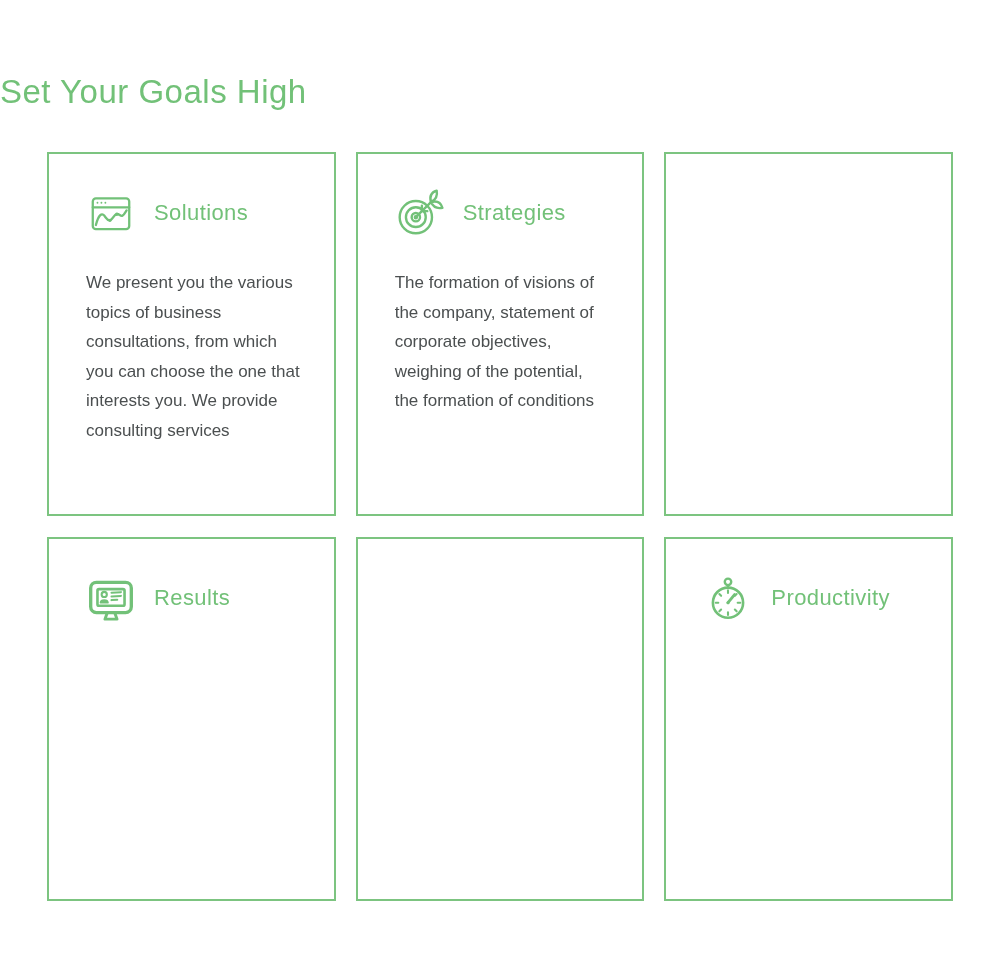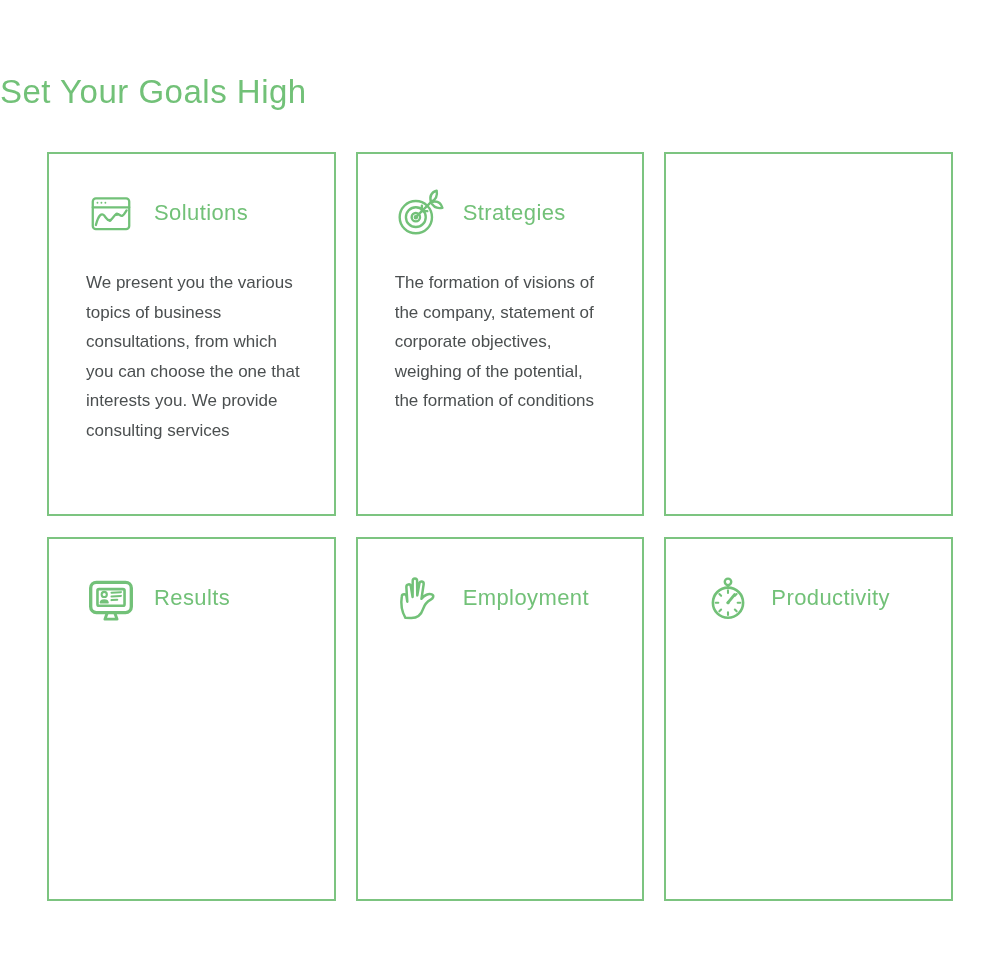--- a/index.html
+++ b/index.html
@@ -109,45 +109,20 @@
           <line x1="24.5" y1="22.5" x2="33.5" y2="22" stroke-width="2"></line>
           <line x1="24.5" y1="26" x2="30" y2="25.7" stroke-width="2"></line>
           <path d="M20.5,38 l-2.3,6.3 h11.6 l-2.3,-6.3" stroke-width="2.8"></path>
         </svg>
       </span>
       <h2>Results</h2>
     </div>
   </section>
 
   <section class="card">
-    <div class="card-header">
-      <span class="icon">
-        <svg viewBox="0 0 48 48" fill="none" stroke="currentColor" stroke-width="2.4" stroke-linecap="round" stroke-linejoin="round">
-          <path d="M10,43
-                   C6.5,37 5.5,29 6.5,22.5
-                   C6.8,19.8 10.6,19.8 11,22.3
-                   L11.8,27.5
-                   L10.9,13.5
-                   C10.7,10.5 14.7,9.9 15.2,12.8
-                   L16.9,23
-                   L17,7.5
-                   C17,4.5 21.2,4.5 21.2,7.5
-                   L21.4,21.5
-                   L23.4,10
-                   C23.9,7.1 27.9,7.9 27.5,10.8
-                   L25.4,24.8
-                   C28.1,21.2 32.4,19.4 35.3,20.6
-                   C37.7,21.6 36.9,24.1 34.3,25.5
-                   C30.2,27.8 28.3,30.5 27.1,34.1
-                   C25.2,39.9 20.8,43.3 15.4,43.2
-                   Z"></path>
-        </svg>
-      </span>
-      <h2>Employment</h2>
-    </div>
   </section>
 
   <section class="card">
     <div class="card-header">
       <span class="icon">
         <svg viewBox="0 0 48 48" fill="none" stroke="currentColor" stroke-width="2.5" stroke-linecap="round" stroke-linejoin="round">
           <circle cx="24" cy="28.5" r="14.5"></circle>
           <circle cx="24" cy="8.5" r="3.1" stroke-width="2.3"></circle>
           <line x1="24" y1="11.8" x2="24" y2="14" stroke-width="2.3"></line>
           <g stroke-width="2">

